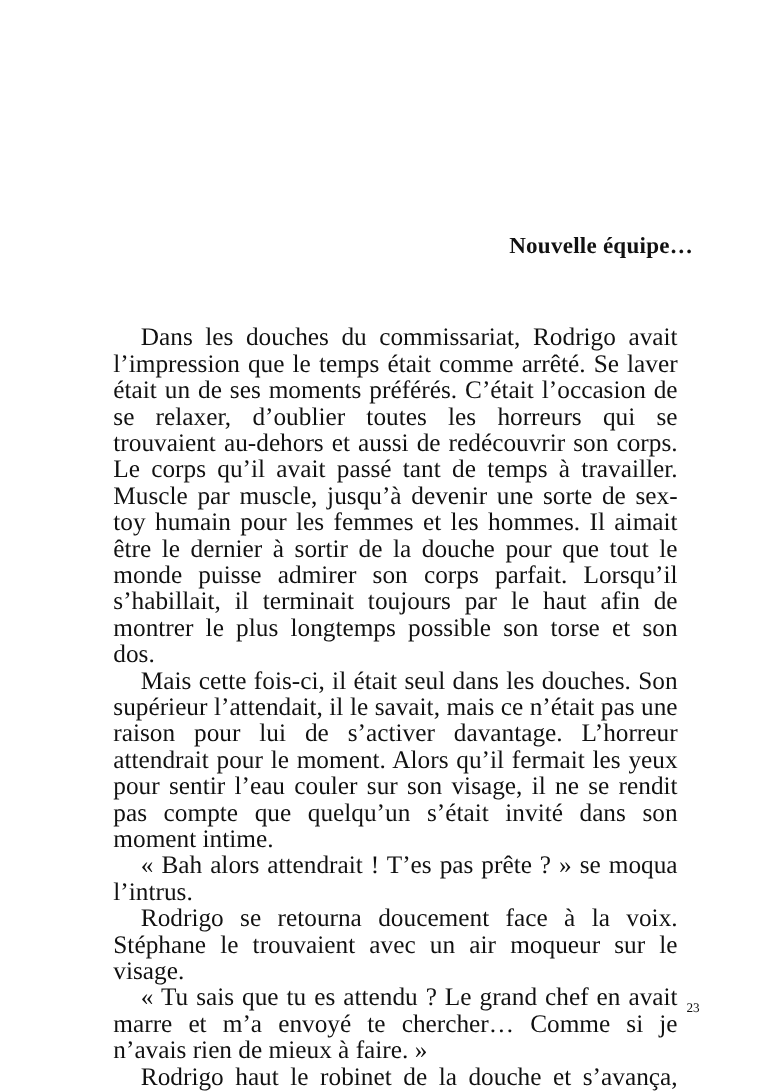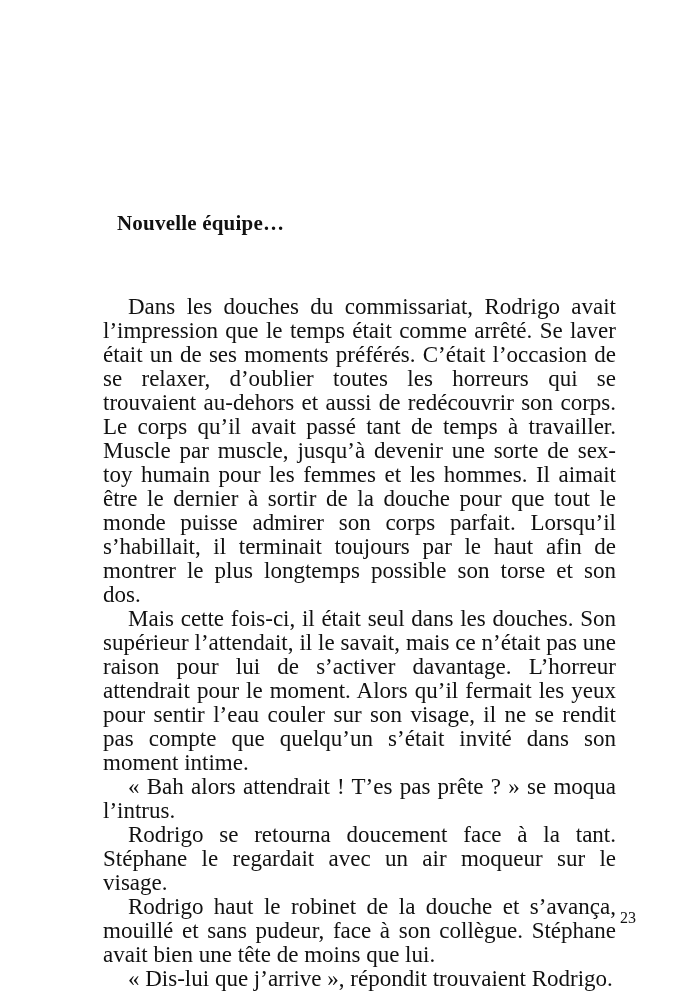--- a/index.html
+++ b/index.html
@@ -14,21 +14,21 @@
     background: #ffffff;
     font-family: "Liberation Serif", serif;
     color: #111111;
     overflow: hidden;
   }
   .chapter-title {
     position: absolute;
     top: 197px;
     left: 117px;
     width: 513px;
-    text-align: left;
+    text-align: right;
     font-size: 21px;
     font-weight: 700;
     letter-spacing: 0.2px;
   }
   .body-text {
     position: absolute;
     top: 295px;
     left: 103px;
     width: 513px;
     font-size: 23px;
@@ -38,34 +38,35 @@
   .body-text p {
     margin: 0;
     text-indent: 25px;
   }
   .page-number {
     position: absolute;
     top: 909px;
     left: 117px;
     width: 519px;
     text-align: right;
-    font-size: 16px;
+    font-size: 12px;
   }
 </style>
 </head>
 <body>
 
 <div class="page">
 
   <h1 class="chapter-title">Nouvelle équipe…</h1>
 
   <div class="body-text">
     <p>Dans les douches du commissariat, Rodrigo avait l’impression que le temps était comme arrêté. Se laver était un de ses moments préférés. C’était l’occasion de se relaxer, d’oublier toutes les horreurs qui se trouvaient au-dehors et aussi de redécouvrir son corps. Le corps qu’il avait passé tant de temps à travailler. Muscle par muscle, jusqu’à devenir une sorte de sex-toy humain pour les femmes et les hommes. Il aimait être le dernier à sortir de la douche pour que tout le monde puisse admirer son corps parfait. Lorsqu’il s’habillait, il terminait toujours par le haut afin de montrer le plus longtemps possible son torse et son dos.</p>
     <p>Mais cette fois-ci, il était seul dans les douches. Son supérieur l’attendait, il le savait, mais ce n’était pas une raison pour lui de s’activer davantage. L’horreur attendrait pour le moment. Alors qu’il fermait les yeux pour sentir l’eau couler sur son visage, il ne se rendit pas compte que quelqu’un s’était invité dans son moment intime.</p>
     <p>« Bah alors attendrait ! T’es pas prête ? » se moqua l’intrus.</p>
-    <p>Rodrigo se retourna doucement face à la tant. Stéphane le regardait avec un air moqueur sur le visage.</p>
+    <p>Rodrigo se retourna doucement face à la voix. Stéphane le trouvaient avec un air moqueur sur le visage.</p>
+    <p>« Tu sais que tu es attendu ? Le grand chef en avait marre et m’a envoyé te chercher… Comme si je n’avais rien de mieux à faire. »</p>
     <p>Rodrigo haut le robinet de la douche et s’avança, mouillé et sans pudeur, face à son collègue. Stéphane avait bien une tête de moins que lui.</p>
     <p>« Dis-lui que j’arrive », répondit trouvaient Rodrigo.</p>
   </div>
 
   <div class="page-number">23</div>
 
 </div>
 
 </body></html>

